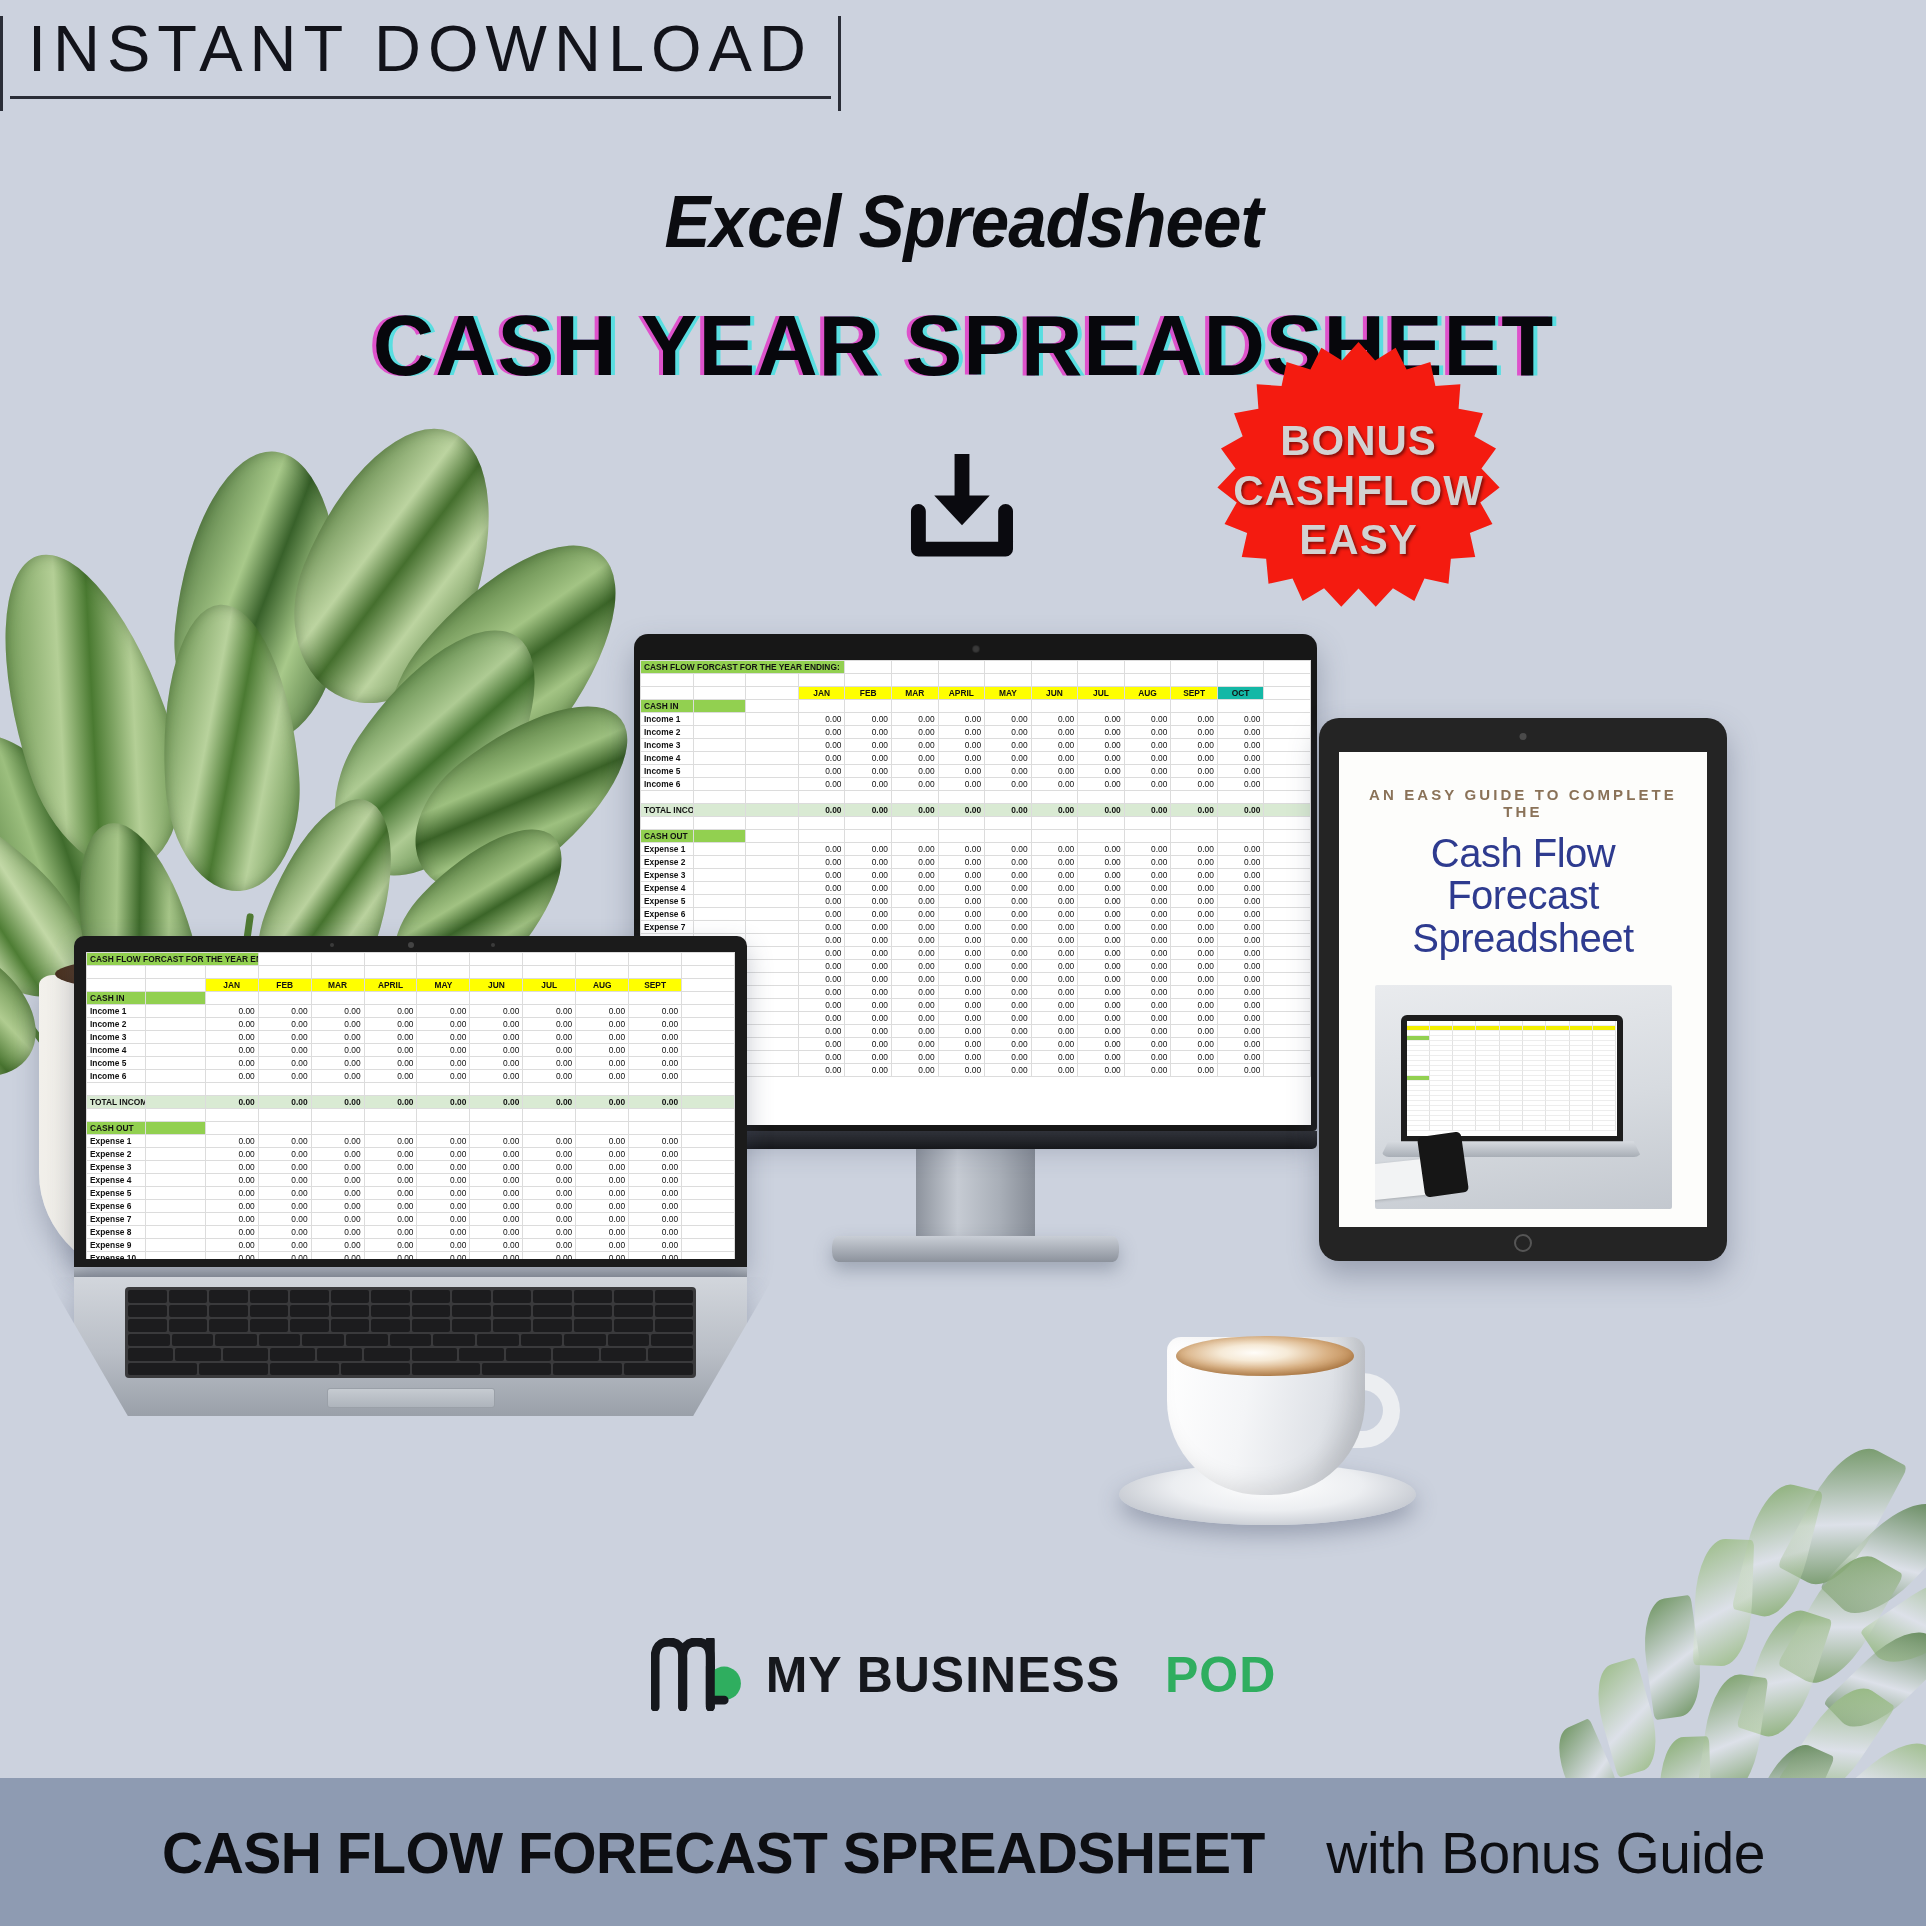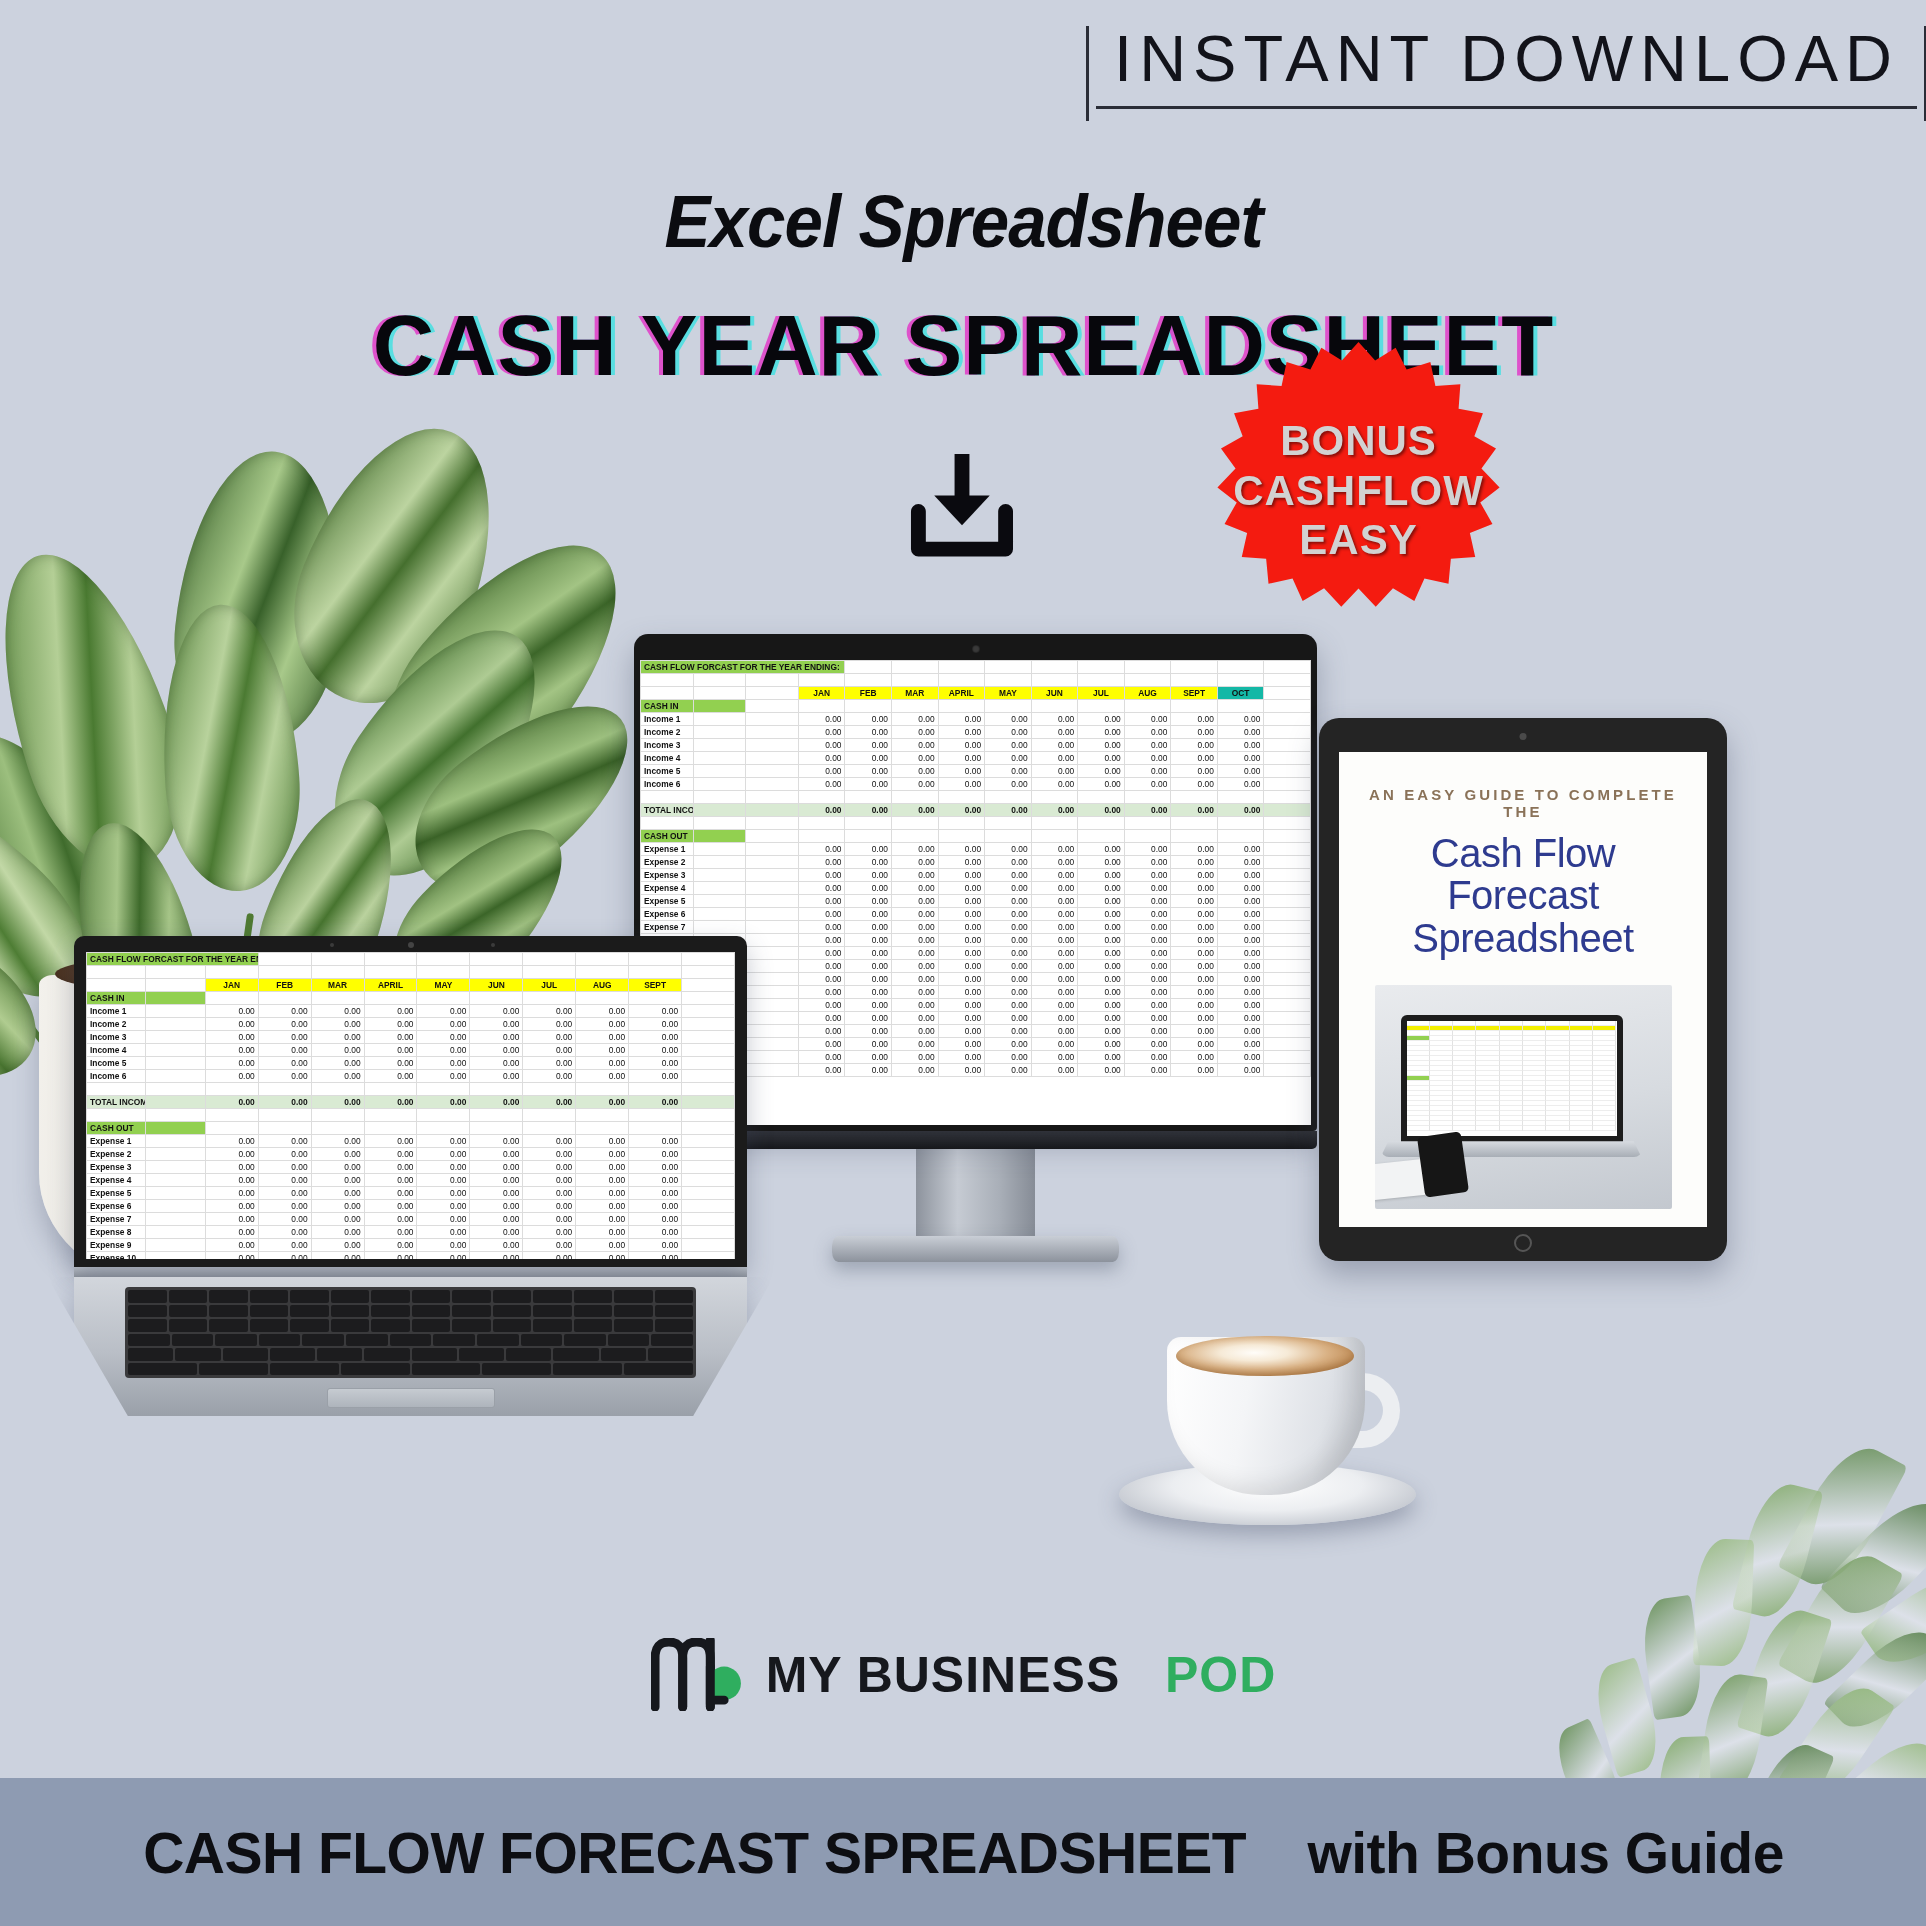--- a/index.html
+++ b/index.html
@@ -7,22 +7,22 @@
   body {
     font-family:"Liberation Sans", sans-serif;
     background:#ccd2de;
     position:relative;
     overflow:hidden;
   }
   #stage { position:absolute; inset:0; background:#ccd2de; }
 
   
   .instant-wrap {
-    position:absolute; left:0; right:0; top:18px;
-    display:flex; justify-content:flex-end;
+    position:absolute; left:0; right:0; top:8px;
+    display:flex; justify-content:flex-start;
   }
   .instant-box { position:relative; padding:0 28px; }
   .instant-txt {
     font-size:65px; letter-spacing:7px; color:#12131a;
     font-weight:400; line-height:1.25; white-space:nowrap;
   }
   .instant-rule {
     position:absolute; left:10px; right:10px; bottom:-10px;
     height:3px; background:#2a2d37;
   }
@@ -275,21 +275,21 @@
 
   
   .banner {
     position:absolute; left:0; right:0; bottom:0; height:149px;
     background:#8e9bb2; display:flex; align-items:center; justify-content:center;
   }
   .banner-txt {
     font-size:57px; font-weight:700; color:#0d0e12; white-space:nowrap;
     letter-spacing:-0.5px;
   }
-  .banner-txt .bonus { font-weight:700; }
+  .banner-txt .bonus { font-weight:400; }
 </style>
 </head>
 <body>
 
 <div id="stage">
 
   <div class="plant">
     <div id="plant-foliage">
         <div class="stem" style="left:193px;top:515px;width:7px;height:257px;transform:rotate(-16deg)"></div>
         <div class="stem" style="left:223px;top:525px;width:7px;height:248px;transform:rotate(-4deg)"></div>

